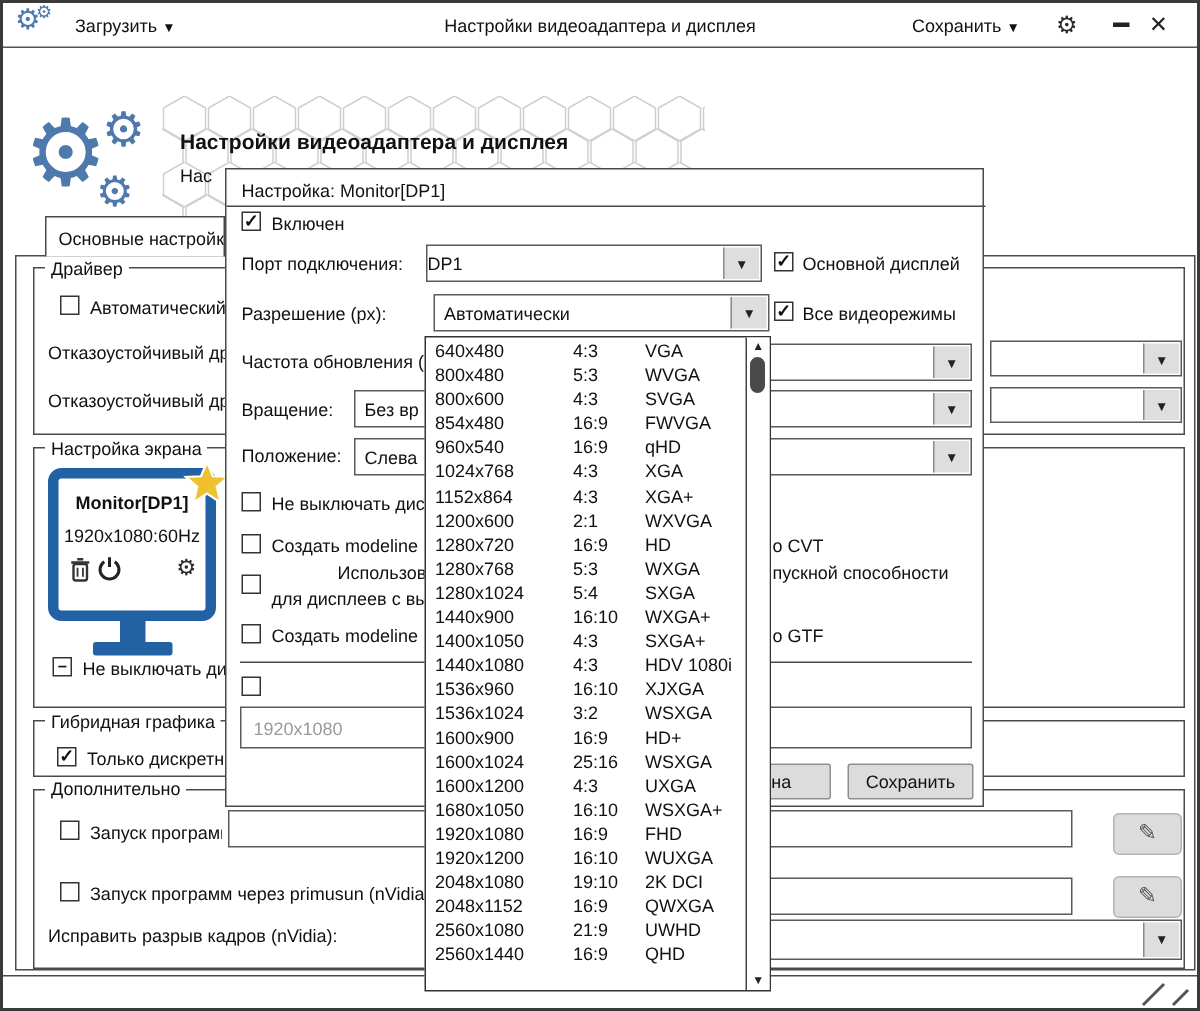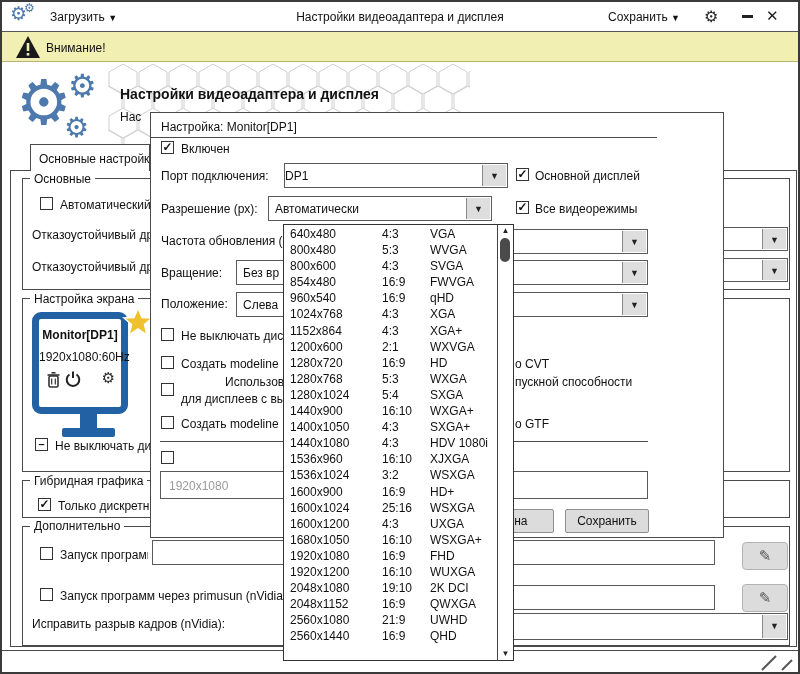--- a/index.html
+++ b/index.html
@@ -29,63 +29,55 @@
   
   .field { background:#fff; border:1px solid #5a5a5a; }
   .ddbtn { position:absolute; top:1px; right:1px; bottom:1px; width:24px; background:#dedede;
            border-left:1px solid #8a8a8a; text-align:center; color:#222; }
   .ddbtn::after { content:"▼"; font-size:9px; line-height:22px; }
   .btn { background:#dcdcdc; border:1px solid #8f8f8f; border-radius:2px; font-size:12px;
          text-align:center; }
   .editbtn { background:#dcdcdc; border:1px solid #b3b3b3; border-radius:4px; text-align:center;
              color:#555; font-size:15px; line-height:26px; }
   
-  .dialog { left:148px; top:110px; width:574px; height:426px; background:#fff; border:1px solid #4a4a4a; }
+  .dialog { left:148px; top:110px; width:506px; height:426px; background:#fff; border:1px solid #4a4a4a; }
   .dlg-sep { position:absolute; height:1px; background:#4a4a4a; }
   .ph { color:#9a9a9a; }
   
   .popup { left:281px; top:222px; width:231px; height:437px; background:#fff; border:1px solid #333; z-index:30; }
   .res-rows { position:absolute; left:0; top:1px; right:16px; bottom:1px; overflow:hidden; }
   .res-row { height:16.1px; line-height:16px; font-size:12px; padding-left:6px; display:flex; }
   .res-row .col-res { width:92px; }
   .res-row .col-ratio { width:48px; }
   .res-row .col-name { flex:1; }
   .sbar { position:absolute; top:0; right:0; width:16px; bottom:0; border-left:1px solid #444; background:#fff; }
   .sarrow { position:absolute; left:0; width:15px; height:12px; font-size:8px; text-align:center; color:#222; line-height:12px; }
   .sthumb { position:absolute; left:2px; top:13px; width:10px; height:24px; background:#4a4a4a; border-radius:6px; }
   
-  .monframe { left:30px; top:310px; width:96px; height:102px; border:7px solid #2261a4; border-radius:9px; background:#fff; z-index:5; }
+  .monframe { left:30px; top:310px; width:112px; height:102px; border:7px solid #2261a4; border-radius:9px; background:#fff; z-index:5; }
   .monstand1 { left:78px; top:412px; width:17px; height:14px; background:#2261a4; z-index:5;}
   .monstand2 { left:60px; top:426px; width:53px; height:9px; background:#2261a4; border-radius:2px; z-index:5;}
   .gearglyph { color:#4d79ad; line-height:1; }
 </style>
 </head>
 <body>
 
 <div id="screen">
 
   <div class="abs titlebar">
     <span class="abs gearglyph" style="left:8px;top:2px;font-size:19px;">⚙</span>
     <span class="abs gearglyph" style="left:22px;top:0px;font-size:12px;">⚙</span>
     <span class="abs menubtn" style="left:48px;top:8px;"><span>Загрузить</span> <span class="caret">▼</span></span>
     <span class="abs txt" style="left:0;right:0;top:8px;text-align:center;">Настройки видеоадаптера и дисплея</span>
     <span class="abs menubtn" style="left:606px;top:8px;"><span>Сохранить</span> <span class="caret">▼</span></span>
     <span class="abs" style="left:702px;top:5px;font-size:16px;color:#2b2b2b;">⚙</span>
     <div class="abs" style="left:740px;top:13px;width:11px;height:3px;background:#222;"></div>
     <span class="abs" style="left:764px;top:5px;font-size:15px;color:#222;">✕</span>
   </div>
 
-  <div class="abs warnbar">
-    <svg class="abs" style="left:14px;top:4px;" width="24" height="22" viewBox="0 0 24 22">
-      <polygon points="12,0 24,22 0,22" fill="#1a1a1a"></polygon>
-      <rect x="10.7" y="7" width="2.6" height="8" fill="#f2efb2"></rect>
-      <rect x="10.7" y="17" width="2.6" height="2.6" fill="#f2efb2"></rect>
-    </svg>
-    <span class="abs txt" style="left:44px;top:9px;">Внимание!</span>
-  </div>
 
   <svg class="abs" style="left:106px;top:62px;opacity:.55;" width="362" height="104">
     <defs>
       <pattern id="hx" width="30" height="44" patternUnits="userSpaceOnUse">
         <path d="M15 0 L29 8 L29 22 L15 30 L1 22 L1 8 Z" fill="none" stroke="#a8a8a8" stroke-width="1"></path>
         <path d="M0 22 L14 30 L14 44 L0 52" fill="none" stroke="#a8a8a8" stroke-width="1"></path>
         <path d="M30 22 L16 30 L16 44 L30 52" fill="none" stroke="#a8a8a8" stroke-width="1"></path>
       </pattern>
     </defs>
     <rect width="362" height="104" fill="url(#hx)"></rect>
@@ -96,21 +88,21 @@
   <span class="abs gearglyph" style="left:62px;top:112px;font-size:28px;">⚙</span>
   <span class="abs" style="left:118px;top:84px;font-size:14px;font-weight:bold;">Настройки видеоадаптера и дисплея</span>
   <span class="abs txt" style="left:118px;top:108px;">Нас</span>
 
   <div class="abs" style="left:8px;top:168px;width:787px;height:477px;border:1px solid #4a4a4a;"></div>
   <div class="abs clip" style="left:28px;top:142px;width:120px;height:27px;background:#fff;border:1px solid #4a4a4a;border-bottom:none;">
     <span class="txt" style="position:absolute;left:8px;top:7px;">Основные настройки</span>
   </div>
 
   <div class="abs group" style="left:20px;top:176px;width:768px;height:112px;"></div>
-  <span class="abs legend" style="left:28px;top:170px;">Основные</span>
+  <span class="abs legend" style="left:28px;top:170px;">Драйвер</span>
   <div class="abs cb" style="left:38px;top:195px;"></div>
   <span class="abs txt clip" style="left:58px;top:196px;width:90px;">Автоматический в</span>
   <span class="abs txt clip" style="left:30px;top:226px;width:118px;">Отказоустойчивый др</span>
   <span class="abs txt clip" style="left:30px;top:258px;width:118px;">Отказоустойчивый др</span>
   <div class="abs field" style="left:658px;top:225px;width:128px;height:24px;">
       <div class="ddbtn"></div>
     </div>
   <div class="abs field" style="left:658px;top:256px;width:128px;height:24px;">
       <div class="ddbtn"></div>
     </div>
@@ -176,21 +168,21 @@
 
     <span class="abs txt" style="left:10px;top:56px;">Порт подключения:</span>
     <div class="abs field" style="left:133px;top:50px;width:224px;height:25px;">
       <span class="txt" style="position:absolute;left:0;top:5px;">DP1</span>
       <div class="ddbtn"></div>
     </div>
     <div class="abs cb checked" style="left:365px;top:55px;"></div>
     <span class="abs txt" style="left:384px;top:56px;">Основной дисплей</span>
 
     <span class="abs txt" style="left:10px;top:89px;">Разрешение (px):</span>
-    <div class="abs field" style="left:117px;top:83px;width:224px;height:25px;">
+    <div class="abs field" style="left:138px;top:83px;width:224px;height:25px;">
       <span class="txt" style="position:absolute;left:6px;top:5px;">Автоматически</span>
       <div class="ddbtn"></div>
     </div>
     <div class="abs cb checked" style="left:365px;top:88px;"></div>
     <span class="abs txt" style="left:384px;top:89px;">Все видеорежимы</span>
 
     <span class="abs txt" style="left:10px;top:121px;">Частота обновления (</span>
     <div class="abs field" style="left:140px;top:116px;width:357px;height:25px;">
         <div class="ddbtn"></div>
       </div>

